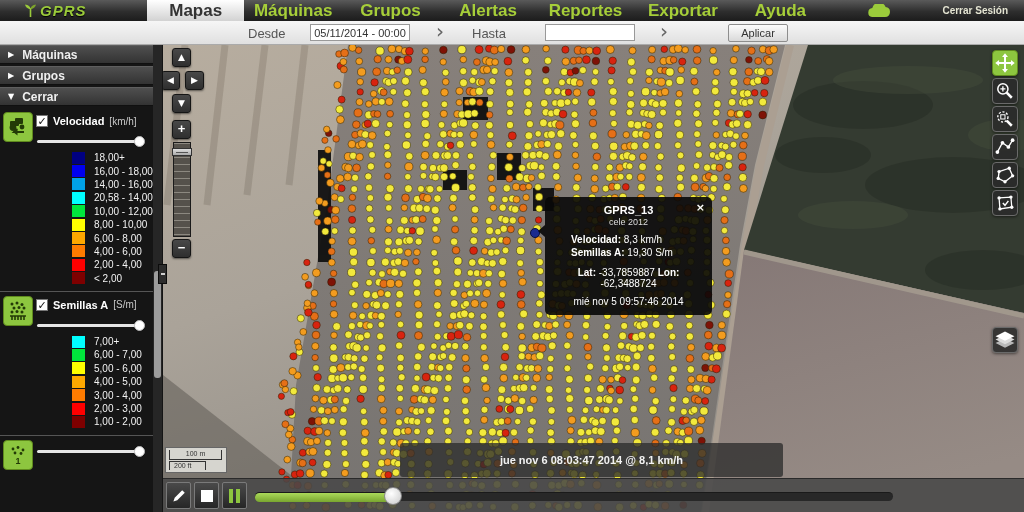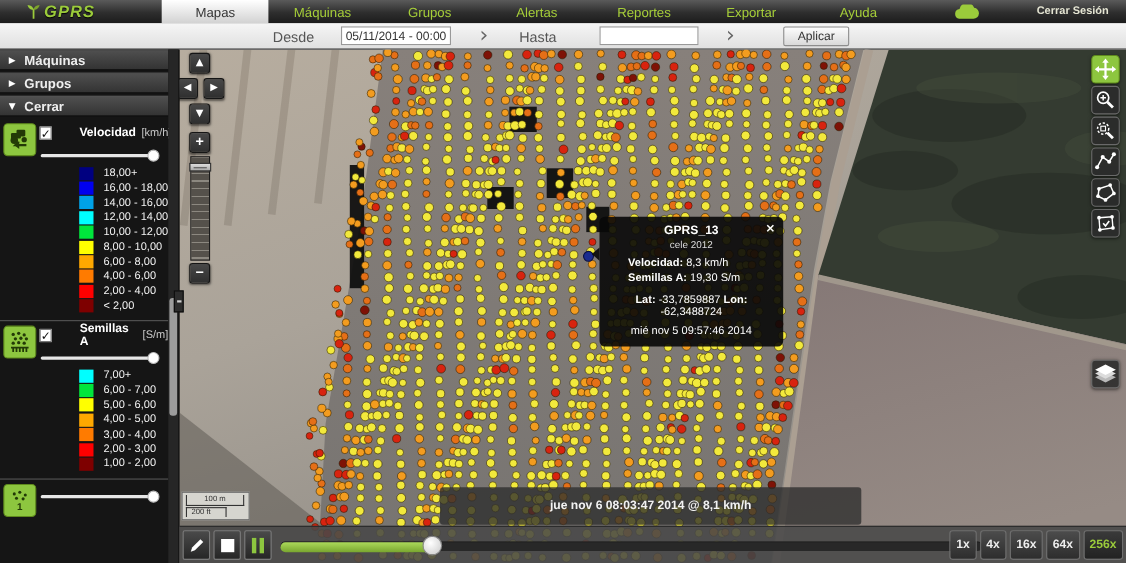--- a/index.html
+++ b/index.html
@@ -8,54 +8,54 @@
        font-family:"Liberation Sans",sans-serif;background:#000;}
 
   
   .navbar{position:absolute;left:0;top:0;width:1024px;height:21px;
           background:linear-gradient(#5a5a5a,#2e2e2e 55%,#1c1c1c);}
   .logo{position:absolute;left:24px;top:0;height:21px;display:flex;align-items:center;gap:3px;}
   .logo-text{color:#9bcb3b;font-weight:bold;font-style:italic;font-size:15px;letter-spacing:1px;
              text-shadow:0 1px 1px #000;}
   .nav-tabs{position:absolute;left:147px;top:0;width:877px;height:21px;display:flex;}
   .nav-tab{flex:1;display:flex;align-items:center;justify-content:center;
-           color:#a6ce39;font-size:12px;cursor:pointer;white-space:nowrap;}
+           color:#a6ce39;font-size:17px;cursor:pointer;white-space:nowrap;font-weight:bold;}
   .nav-tab.active{background:linear-gradient(#ffffff,#d2d2d2);color:#333;}
   .nav-cloud{flex:1;display:flex;align-items:center;justify-content:center;}
   .nav-logout{flex:1;display:flex;align-items:center;justify-content:center;
               color:#e4e4d2;font-size:10px;font-weight:bold;cursor:pointer;}
 
   
   .filterbar{position:absolute;left:0;top:21px;width:1024px;height:24px;
              background:linear-gradient(#f6f6f6,#e0e0e0);border-bottom:1px solid #aaa;}
   .fb-label{position:absolute;top:5px;font-size:13px;color:#555;}
   .fb-input{position:absolute;top:3px;height:17px;border:1px solid #999;background:#fff;
             font-size:11px;color:#333;text-align:center;font-family:"Liberation Sans",sans-serif;}
   .fb-chev{position:absolute;top:-2px;font-size:20px;color:#666;font-family:"DejaVu Sans",sans-serif;}
-  .fb-btn{position:absolute;left:712px;top:3px;width:60px;height:18px;
+  .fb-btn{position:absolute;left:728px;top:3px;width:60px;height:18px;
           background:linear-gradient(#fdfdfd,#d9d9d9);border:1px solid #8d8d8d;border-radius:2px;
           font-size:11px;color:#333;text-align:center;line-height:16px;cursor:pointer;}
 
   
   .sidebar{position:absolute;left:0;top:45px;width:163px;height:467px;background:#151515;}
   .side-section{height:19px;margin-bottom:2px;width:153px;
                 background:linear-gradient(#4f4f4f,#333);border-top:1px solid #5f5f5f;
                 border-bottom:1px solid #101010;display:flex;align-items:center;gap:8px;
                 padding-left:8px;cursor:pointer;}
   .side-section .arr{color:#fff;font-size:8px;font-family:"DejaVu Sans",sans-serif;}
   .side-section .lbl{color:#efefef;font-size:12px;font-weight:bold;}
   .layers{position:absolute;left:0;top:63px;width:153px;}
   .layer{position:relative;padding:4px 0 6px 0;border-bottom:1px solid #555;}
   .layer:last-child{border-bottom:none;}
   .layer-icon{position:absolute;left:3px;top:4px;width:30px;height:30px;border-radius:4px;
               background:#8dc63f;border:1px solid #5f8a1d;display:flex;align-items:center;justify-content:center;}
   .layer-head{margin-left:36px;display:flex;align-items:center;gap:5px;height:18px;}
   .cbox{width:12px;height:12px;background:#fff;border:1px solid #777;font-size:11px;line-height:11px;
         text-align:center;color:#111;font-family:"DejaVu Sans",sans-serif;cursor:pointer;}
-  .layer-name{color:#fff;font-size:11px;font-weight:bold;margin-left:20px;}
+  .layer-name{color:#fff;font-size:11px;font-weight:bold;}
   .layer-unit{color:#c9c9c9;font-size:10px;}
   .layer-slider{position:relative;margin:6px 10px 2px 37px;height:11px;cursor:pointer;}
   .layer-slider .trk{position:absolute;left:0;right:0;top:4px;height:3px;background:#e6e6e6;border-radius:2px;}
   .layer-slider .th{position:absolute;right:-2px;top:0;width:11px;height:11px;border-radius:50%;
                     background:#fff;border:1px solid #bbb;}
   .legend{margin:4px 0 0 0;padding-left:24px;}
   .legend-row{display:flex;align-items:center;height:13.4px;}
   .legend-sw{width:13px;height:12px;margin-left:48px;}
   .legend-lb{margin-left:9px;color:#f2f2f2;font-size:10px;}
   .side-scroll{position:absolute;left:153px;top:45px;width:9px;height:467px;background:#262626;}
@@ -1913,21 +1913,21 @@
             <div class="legend-row">
               <div class="legend-sw" style="background: rgb(0, 0, 238);"></div>
               <span class="legend-lb">16,00 - 18,00</span>
             </div>
             <div class="legend-row">
               <div class="legend-sw" style="background: rgb(0, 162, 232);"></div>
               <span class="legend-lb">14,00 - 16,00</span>
             </div>
             <div class="legend-row">
               <div class="legend-sw" style="background: rgb(0, 255, 255);"></div>
-              <span class="legend-lb">12,00 - 14,00</span>
+              <span class="legend-lb">20,58 - 14,00</span>
             </div>
             <div class="legend-row">
               <div class="legend-sw" style="background: rgb(0, 230, 60);"></div>
               <span class="legend-lb">10,00 - 12,00</span>
             </div>
             <div class="legend-row">
               <div class="legend-sw" style="background: rgb(255, 255, 0);"></div>
               <span class="legend-lb">8,00 - 10,00</span>
             </div>
             <div class="legend-row">
@@ -2043,21 +2043,14 @@
   <div class="pbtn" style="left:222px;">
     <div class="pause-bars">
         <div></div>
         <div></div>
       </div>
   </div>
   <div class="ptrack">
     <div class="pfill"></div>
   </div>
   <div class="pthumb"></div>
-  <div class="speeds" id="speeds">
-      <div class="spd">1x</div>
-      <div class="spd">4x</div>
-      <div class="spd">16x</div>
-      <div class="spd">64x</div>
-      <div class="spd active">256x</div>
-    </div>
 
 </div>
 
 </body></html>

